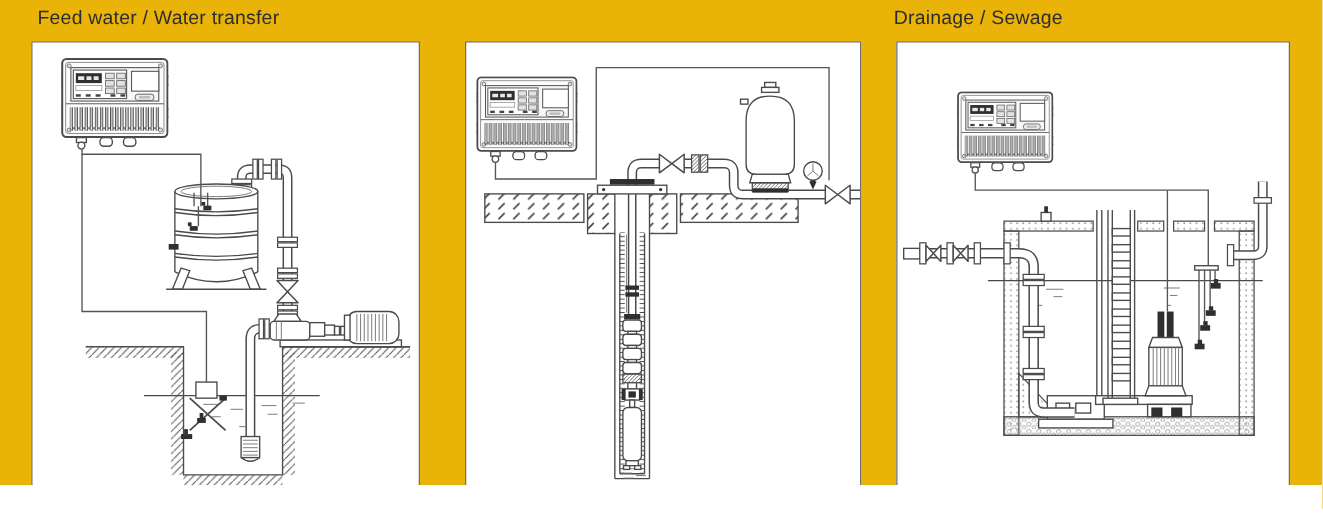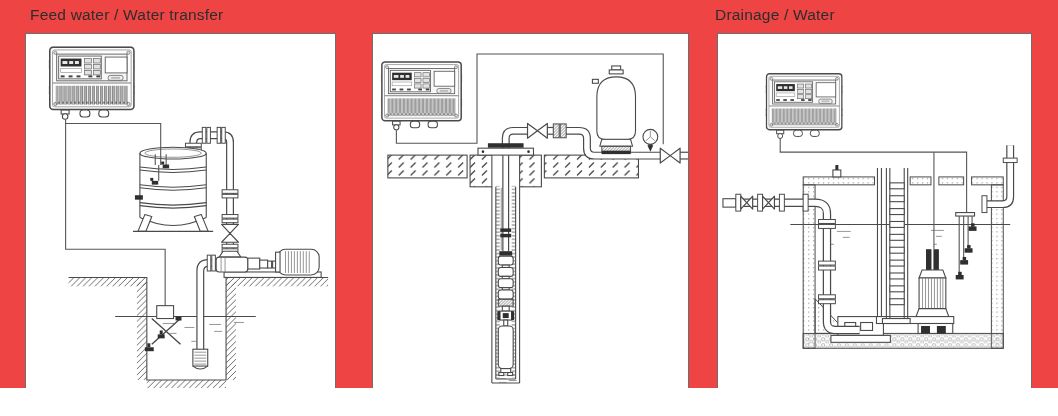--- a/index.html
+++ b/index.html
@@ -1,16 +1,16 @@
 <!DOCTYPE html>
 <html><head>
 <meta charset="utf-8">
 <style>
   html,body{margin:0;padding:0;background:#ffffff;}
-  .stage{position:relative;width:1058px;height:388px;background:#ef4444;overflow:hidden;
+  .stage{position:relative;width:1058px;height:388px;background:#eab308;overflow:hidden;
          font-family:"Liberation Sans", sans-serif;}
   .panel-title{position:absolute;font-size:15.5px;color:#2d2d2d;letter-spacing:.2px;white-space:nowrap;}
   .frame{position:absolute;border:1.5px solid #6e6e6e;background:#fff;}
   .frame svg{display:block;}
   
   .ln{fill:none;stroke:#4a4a4a;stroke-width:1.1;}
   .lt{fill:none;stroke:#7a7a7a;stroke-width:.8;}
   .wire{fill:none;stroke:#555;stroke-width:1.1;}
   .pO{fill:none;stroke:#4a4a4a;stroke-width:8;}
   .pI{fill:none;stroke:#ffffff;stroke-width:5.6;}
@@ -302,21 +302,21 @@
         <path class="lt" d="M280,103.5 V97.5 M280,103.5 L275.5,107.5 M280,103.5 L284.5,107.5"></path>
       </g>
 
       <g>
         <use href="#ctrl" x="8" y="27" width="82" height="73.5"></use>
       </g>
       <path class="wire" d="M23.6,97 V110 H105 V20 H293 V111"></path>
     </svg>
   </div>
 
-  <div class="panel-title" style="left:715px;top:6px;">Drainage / Water</div>
+  <div class="panel-title" style="left:715px;top:6px;">Drainage / Sewage</div>
   <div class="frame" style="left:717px;top:33px;width:313px;height:372px;">
     <svg width="313" height="372" viewBox="0 0 316 375">
 
       <g>
         <rect x="86" y="152" width="12" height="165" fill="url(#dots)" stroke="#4a4a4a" stroke-width="1"></rect>
         <rect x="276" y="152" width="12" height="165" fill="url(#dots)" stroke="#4a4a4a" stroke-width="1"></rect>
         <rect x="86" y="302" width="202" height="15" fill="url(#pebble)" stroke="#4a4a4a" stroke-width="1"></rect>
         <polygon points="98,267 131,302 98,302" fill="url(#dots)" stroke="#4a4a4a" stroke-width="1"></polygon>
         <g>
           <rect x="86" y="144" width="72" height="8" fill="url(#dots)" stroke="#4a4a4a" stroke-width="1"></rect>

